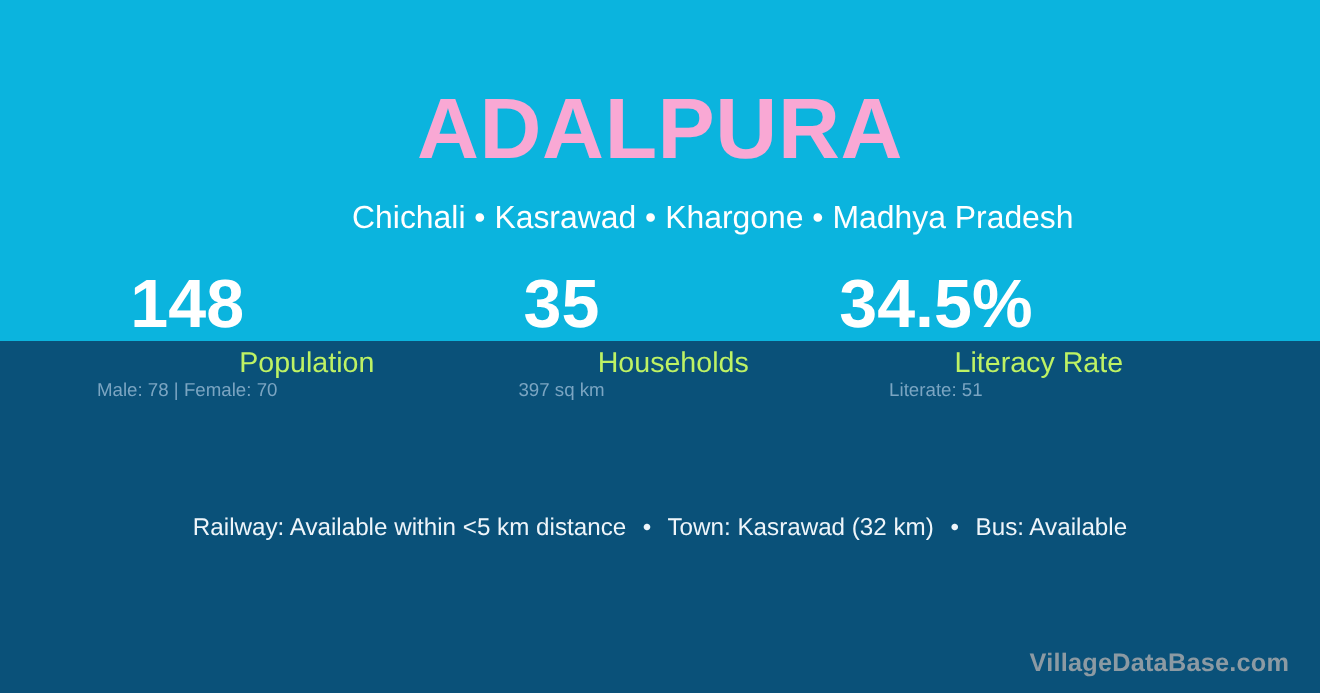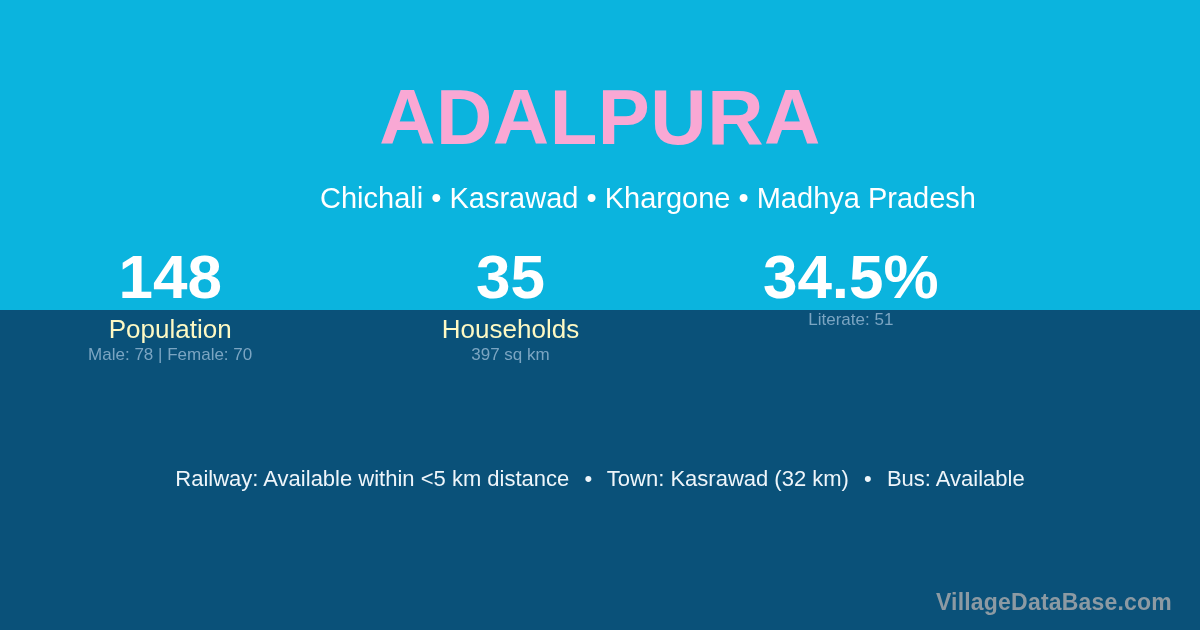--- a/index.html
+++ b/index.html
@@ -78,23 +78,24 @@
     font-weight: bold;
     color: #ffffff;
     line-height: 1.0;
     height: 64px;
     white-space: nowrap;
   }
   .stat-label {
     margin-top: 4px;
     font-size: 26px;
     font-weight: normal;
-    color: #fef9c3;
+    color: #bef264;
     line-height: 1.2;
     white-space: nowrap;
+    text-align: right;
   }
   .stat-sub {
     margin-top: 0;
     font-size: 17px;
     font-weight: normal;
     color: #7ba5c2;
     line-height: 1.2;
     white-space: nowrap;
   }
 
@@ -148,20 +149,21 @@
     </div>
 
     <div class="stat">
       <div class="stat-value">35</div>
       <div class="stat-label">Households</div>
       <div class="stat-sub">397 sq km</div>
     </div>
 
     <div class="stat">
       <div class="stat-value">34.5%</div>
+      <div class="stat-label">Literacy Rate</div>
       <div class="stat-sub">Literate: 51</div>
     </div>
 
   </div>
 
   <div class="facts">
     <span>Railway: Available within &lt;5 km distance</span>
     <span class="sep">•</span>
     <span>Town: Kasrawad (32 km)</span>
     <span class="sep">•</span>

